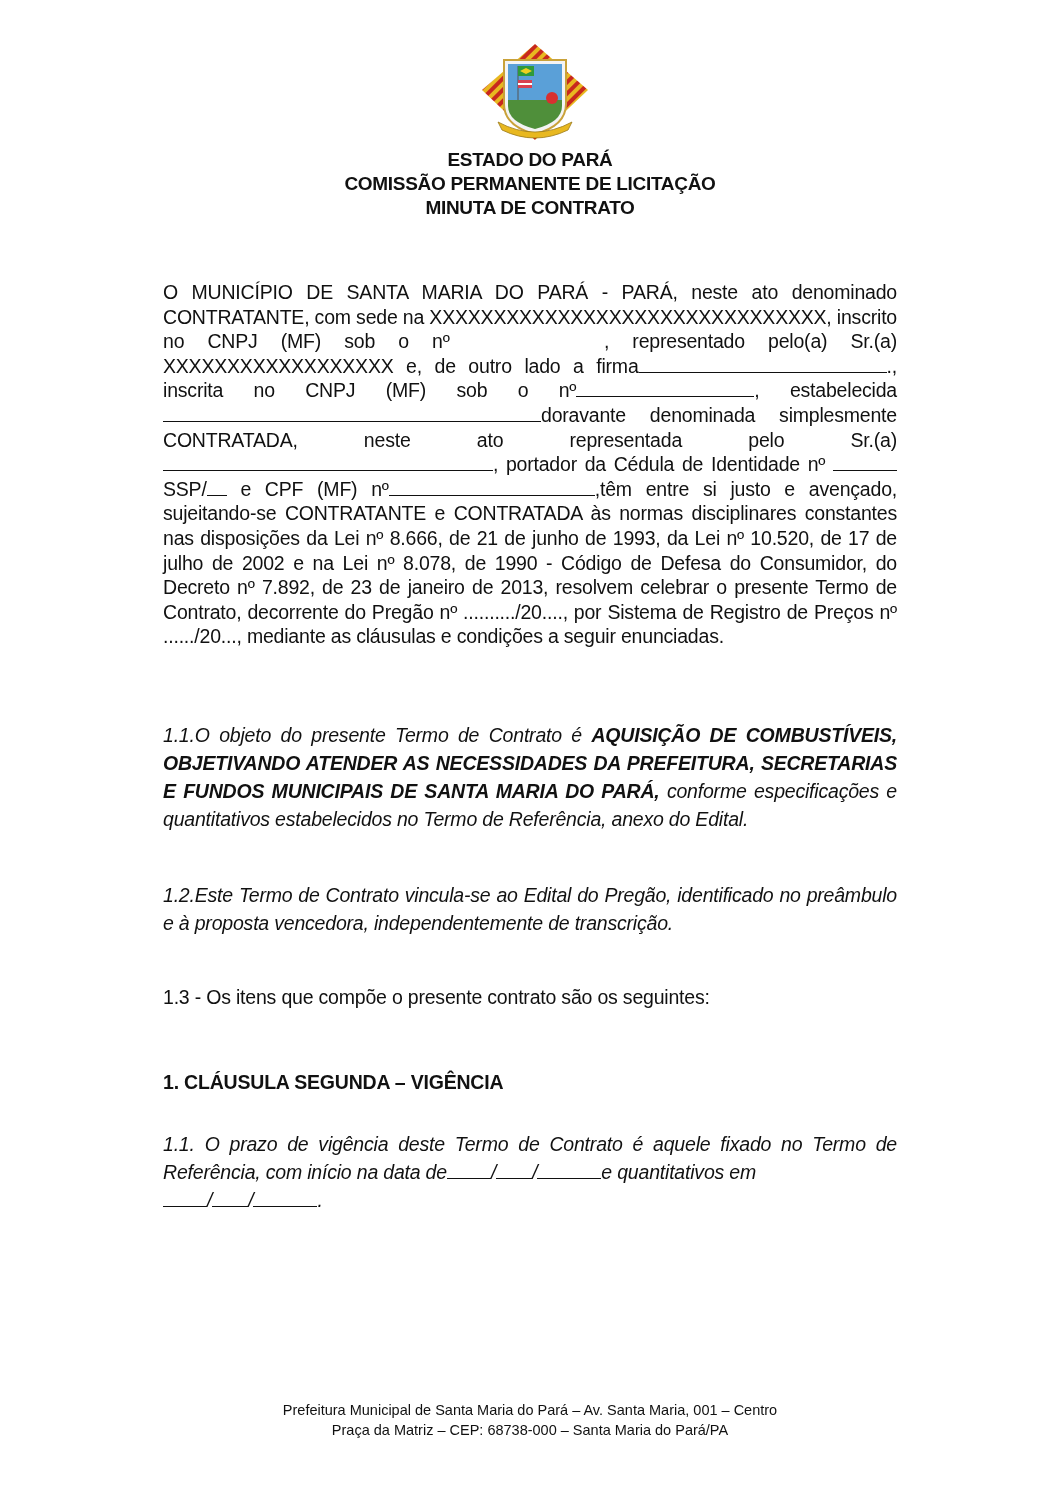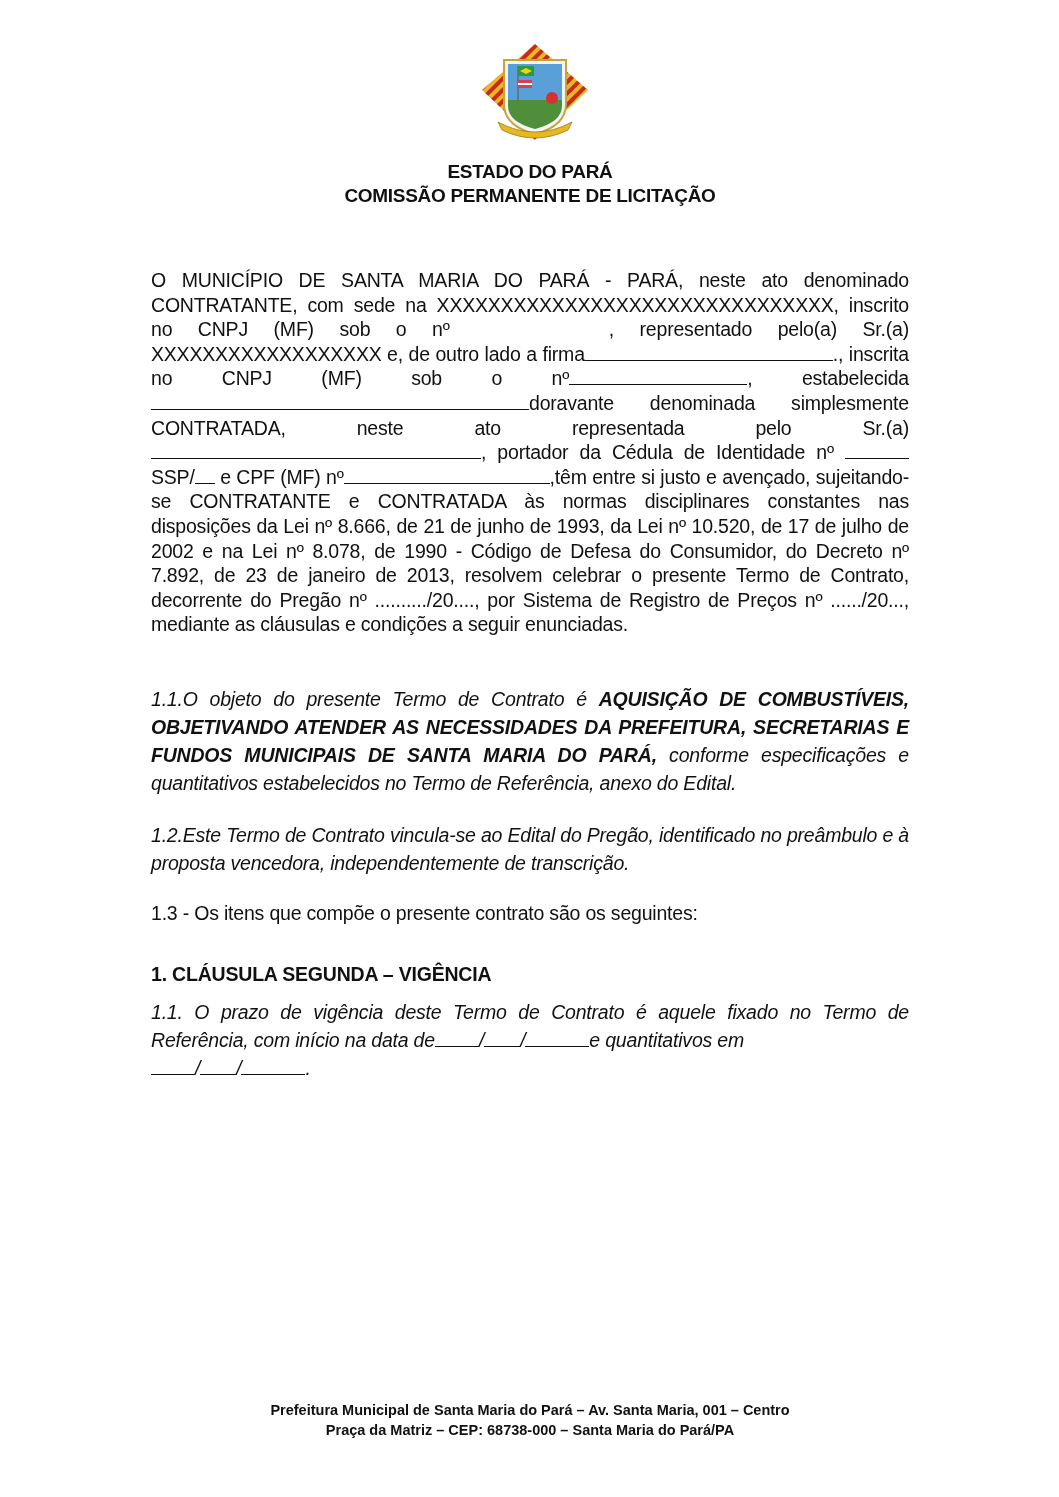--- a/index.html
+++ b/index.html
@@ -1,31 +1,31 @@
 <!DOCTYPE html>
 <html><head>
 <meta charset="utf-8">
 <style>
   html, body { margin: 0; padding: 0; background: #ffffff; }
   body { width: 1059px; height: 1497px; position: relative; overflow: hidden;
          font-family: "Liberation Sans", sans-serif; color: #111; }
   .crest { position: absolute; left: 480px; top: 42px; width: 110px; height: 100px; }
   .header { position: absolute; left: 150px; width: 760px; top: 148px; text-align: center;
-            font-weight: bold; font-size: 19px; line-height: 24px; letter-spacing: -0.3px; margin-top: 12px; }
+            font-weight: bold; font-size: 19px; line-height: 24px; letter-spacing: -0.3px; }
   .content { position: absolute; left: 151px; width: 758px; top: 268px;
              font-size: 19.5px; line-height: 24.6px; letter-spacing: -0.2px; }
-  .content p { margin: 0; text-align: justify; }
+  .content p { margin: 12px; text-align: justify; }
   .gap { height: 24px; }
   .gap-small { height: 12px; }
   .blank { display: inline-block; border-bottom: 1.6px solid #111; height: 18px; vertical-align: baseline; }
   .bold { font-weight: bold; }
   .lh-loose { line-height: 28px; font-style: italic; }
   .item-row { display: block; white-space: nowrap; line-height: 28px; }
   .footer { position: absolute; left: 150px; width: 760px; top: 1400px; text-align: center;
-            font-weight: bold; font-size: 14.5px; line-height: 20px; }
+            font-weight: normal; font-size: 14.5px; line-height: 20px; }
 </style>
 </head>
 <body>
 
 <div class="crest">
   <svg width="110" height="100" viewBox="0 0 110 100">
     <defs>
       <pattern id="stripes" width="8" height="8" patternUnits="userSpaceOnUse" patternTransform="rotate(45)">
         <rect width="8" height="8" fill="#e8b820"></rect>
         <rect width="4" height="8" fill="#c8281e"></rect>
@@ -41,20 +41,21 @@
     <rect x="38" y="38" width="14" height="8" fill="#d84050"></rect>
     <rect x="38" y="41" width="14" height="2" fill="#ffffff"></rect>
     <circle cx="72" cy="56" r="6" fill="#d83030"></circle>
     <path d="M18,80 Q55,100 92,80 L88,88 Q55,104 22,88 Z" fill="#e8b820" stroke="#9a7a1a" stroke-width="0.8"></path>
   </svg>
 </div>
 
 <div class="header">
   <div>ESTADO DO PARÁ</div>
   <div>COMISSÃO PERMANENTE DE LICITAÇÃO</div>
+  <div>MINUTA DE CONTRATO</div>
 </div>
 
 <div class="content">
   <p>
     <span>O MUNICÍPIO DE SANTA MARIA DO PARÁ - PARÁ, neste ato denominado CONTRATANTE, com sede na XXXXXXXXXXXXXXXXXXXXXXXXXXXXXXX, inscrito no CNPJ (MF) sob o nº</span>
     <span class="blank" style="width:108px;border:none;"></span>
     <span>, representado pelo(a) Sr.(a) XXXXXXXXXXXXXXXXXX e, de outro lado a firma</span><span class="blank" style="width:248px;"></span><span>., inscrita no CNPJ (MF) sob o nº</span><span class="blank" style="width:178px;"></span><span>, estabelecida</span>
     <span class="blank" style="width:378px;"></span><span>doravante denominada simplesmente CONTRATADA, neste ato representada pelo Sr.(a)</span>
     <span class="blank" style="width:330px;"></span><span>, portador da Cédula de Identidade nº</span>
     <span class="blank" style="width:64px;"></span>

